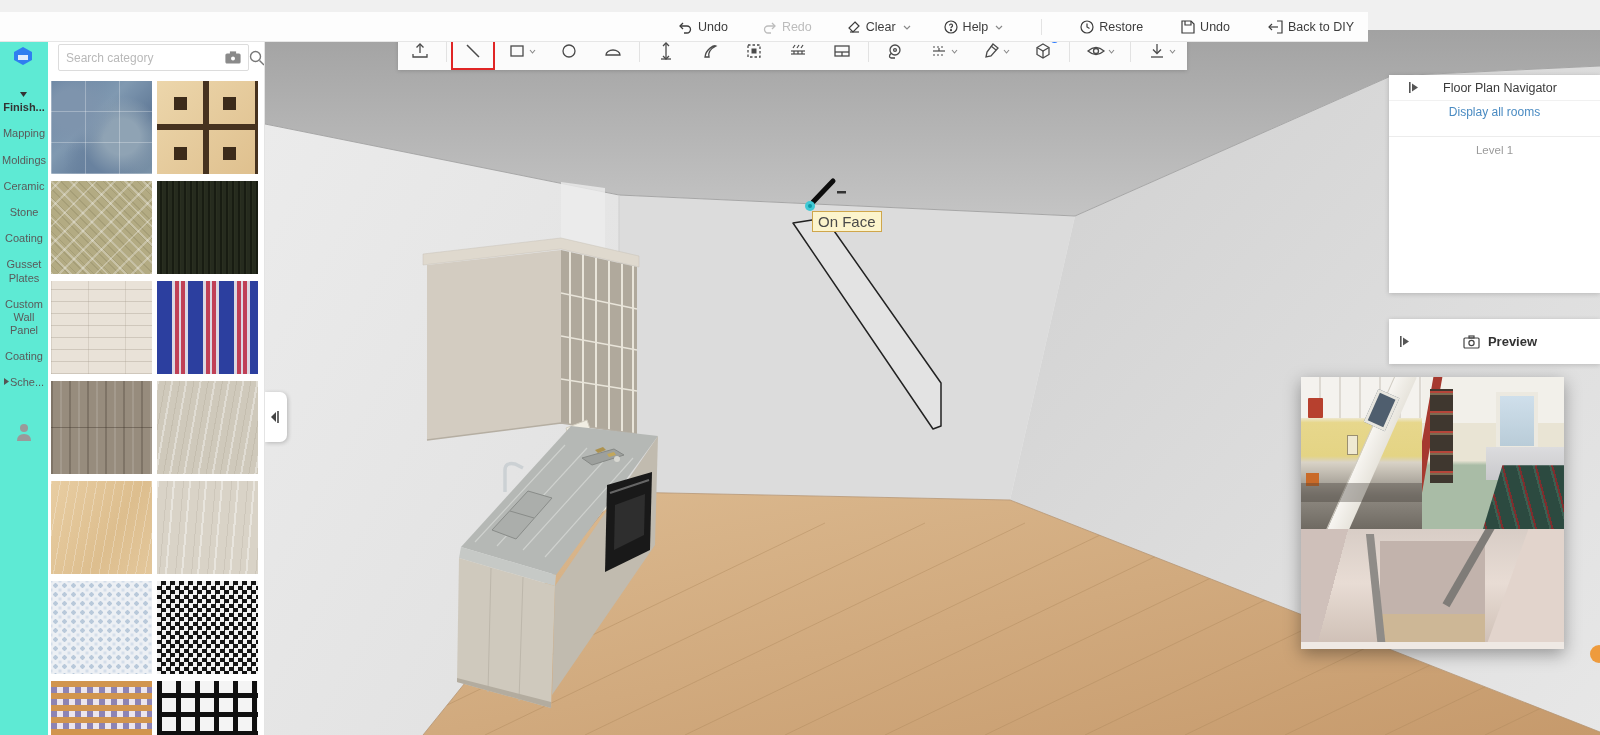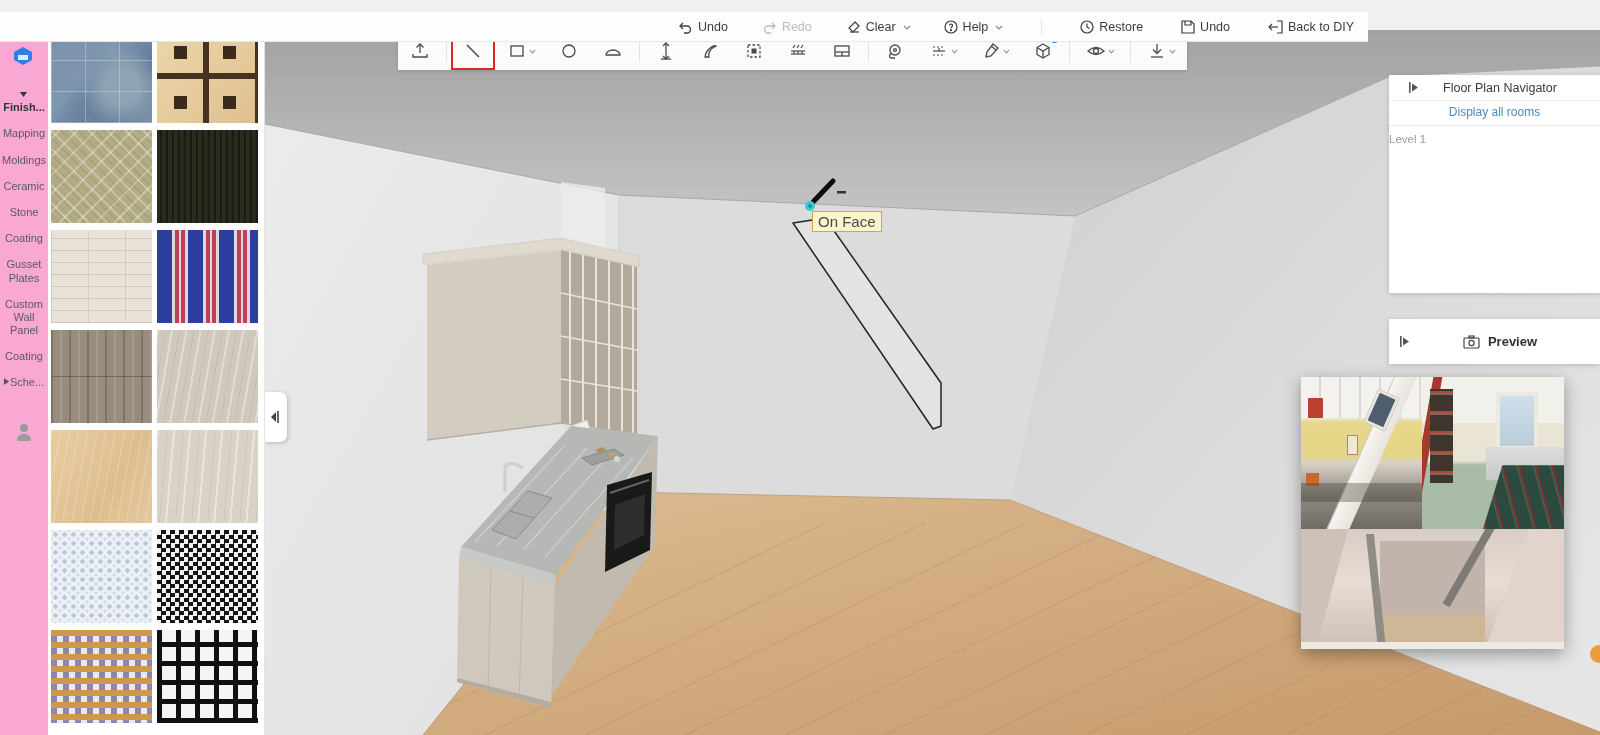--- a/index.html
+++ b/index.html
@@ -11,21 +11,21 @@
     border-bottom:1px solid #e6e6e6; z-index:60; }
   .tb-btn { display:flex; align-items:center; gap:5px; font-size:12.5px; color:#3c3c3c; cursor:pointer; }
   .tb-btn svg { display:block; }
   .tb-btn.disabled { color:#bcbcbc; }
   .tb-center { position:absolute; left:678px; top:0; height:30px; display:flex; align-items:center; gap:34px; }
   .tb-right  { position:absolute; right:14px; top:0; height:30px; display:flex; align-items:center; gap:38px; }
   .tb-divider { width:1px; height:16px; background:#e3e3e3; }
   .chev { margin-left:2px; }
 
   
-  .rail { position:absolute; left:0; top:30px; bottom:0; width:56px; background:#f9a8d4;
+  .rail { position:absolute; left:0; top:30px; bottom:0; width:56px; background:#5eead4;
     border-right:1px solid #f0f0f0; z-index:55; }
   .rail-logo { position:absolute; left:11px; top:16px; cursor:pointer; }
   .cats { position:absolute; left:0; top:58px; width:48px; display:flex; flex-direction:column;
     gap:13px; align-items:center; }
   .cat { font-size:11px; color:#5a5a5a; text-align:center; line-height:1.2; cursor:pointer; width:48px; }
   .cat .lbl { display:inline; }
   .cat.active { font-weight:bold; color:#333; }
   .cat .tri { display:inline-block; vertical-align:1px; margin-right:1px; }
   .rail-avatar { position:absolute; left:15px; top:392px; cursor:pointer; }
 
@@ -118,21 +118,21 @@
   .card-head { height:26px; display:flex; align-items:center; padding:0 19px; border-bottom:1px solid #f1f1f1; }
   .card-head .title { flex:1; text-align:center; font-size:12.5px; color:#3a3a3a; }
   .minimap { position:relative; height:122px; }
   .room { position:absolute; background:#b9b9b9; }
   .room-sel { position:absolute; left:106px; top:32px; width:46px; height:34px; background:#eaf0f9;
     border:2px solid #9cb8de; display:flex; align-items:center; justify-content:center; cursor:move; }
   .view-cone { position:absolute; left:128px; top:22px; }
   .angle-label { position:absolute; left:164px; top:36px; font-size:11px; color:#555; }
   .mini-glyph { position:absolute; left:167px; top:53px; }
   .display-link { text-align:center; font-size:12px; color:#4a8bc2; cursor:pointer; padding-top:4px; }
-  .level-row { margin-top:6px; border-top:1px solid #ececec; text-align:left; font-size:11.5px;
+  .level-row { margin-top:17px; border-top:1px solid #ececec; text-align:center; font-size:11.5px;
     color:#9a9a9a; padding-top:7px; }
   .preview-card { left:1389px; top:303px; width:211px; height:45px; display:flex; align-items:center;
     padding:0 10px;margin-top:16px; }
   .preview-center { flex:1; display:flex; align-items:center; justify-content:center; gap:8px;
     cursor:pointer; }
   .preview-center .title { font-size:13px; font-weight:bold; color:#333; }
 
   
   .photo { position:absolute; left:1301px; top:377px; width:263px; height:272px; z-index:56;
     box-shadow:0 5px 16px rgba(0,0,0,.35); cursor:move; }
@@ -388,20 +388,38 @@
   </div>
   <div class="rail-avatar">
     <svg width="18" height="20" viewBox="0 0 18 20">
         <circle cx="9" cy="6" r="4" fill="#9a9a9a"></circle>
         <path d="M2 19 q0 -7 7 -7 q7 0 7 7 z" fill="#9a9a9a"></path>
       </svg>
   </div>
 </div>
 
 <div class="sidebar">
+  <div class="search-row">
+    <div class="search-box">
+      <input type="text" placeholder="Search category" style="">
+      <span class="search-cam">
+        <svg width="16" height="13" viewBox="0 0 16 13" fill="none" stroke="#8a8a8a" stroke-width="1.2">
+            <rect x="1" y="3" width="14" height="9" rx="1" fill="#8a8a8a"></rect>
+            <circle cx="8" cy="7.5" r="2.6" fill="#fff"></circle>
+            <rect x="5.5" y="1" width="5" height="2" fill="#8a8a8a"></rect>
+          </svg>
+      </span>
+    </div>
+    <div class="search-btn">
+      <svg width="16" height="16" viewBox="0 0 16 16" fill="none" stroke="#777" stroke-width="1.4">
+          <circle cx="6.5" cy="6.5" r="5"></circle>
+          <line x1="10.5" y1="10.5" x2="15" y2="15"></line>
+        </svg>
+    </div>
+  </div>
   <div class="swatch-grid">
     <div class="swatch sw1"></div>
     <div class="swatch sw2"></div>
     <div class="swatch sw3"></div>
     <div class="swatch sw4"></div>
     <div class="swatch sw5"></div>
     <div class="swatch sw6"></div>
     <div class="swatch sw7"></div>
     <div class="swatch sw8"></div>
     <div class="swatch sw9"></div>

